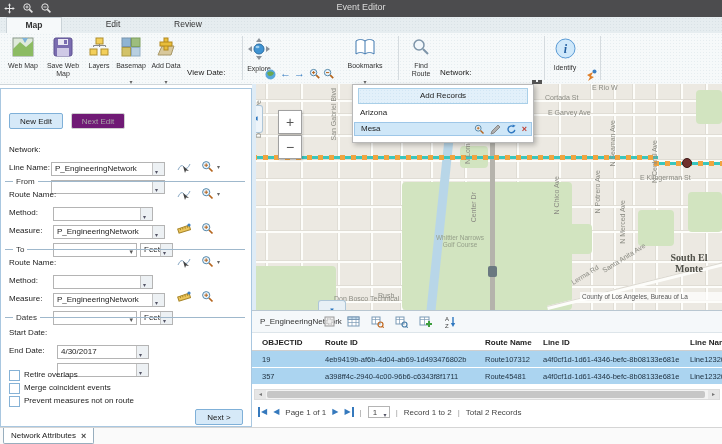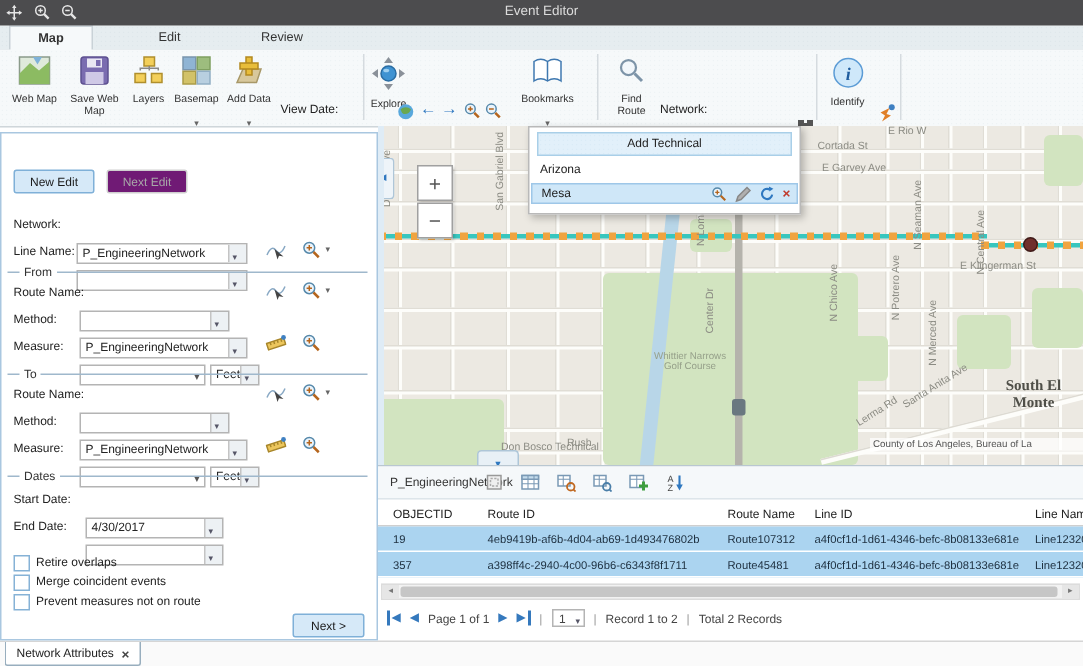--- a/index.html
+++ b/index.html
@@ -82,21 +82,21 @@
   #collapse-bottom{position:absolute;left:66px;top:216px;width:26px;height:10px;background:#e8f0f6;border:1px solid #aec6d8;border-bottom:none;border-radius:3px 3px 0 0;text-align:center;}
   #collapse-bottom::after{content:"\25BC";font-size:6px;color:#2f78c0;position:relative;top:-3px;}
   #splitter{position:absolute;left:0;top:0;bottom:0;width:4px;background:#dfecf6;}
   #attribution{position:absolute;left:328px;top:208px;width:142px;background:rgba(255,255,255,.72);font-size:6.5px;color:#555;padding:1px 2px;white-space:nowrap;}
 
   
   #tablepanel{position:absolute;left:252px;top:310px;width:470px;height:117px;background:#fff;border-top:1px solid #b9c7d1;box-sizing:border-box;z-index:5;}
   #ttoolbar{position:absolute;left:0;top:0;right:0;height:21px;background:#f5f8fa;border-bottom:1px solid #dde5ea;}
   #ttoolbar .tl{position:absolute;left:8px;top:6px;font-size:8px;color:#333;}
   #ticons{position:absolute;left:71px;top:4px;display:flex;gap:11px;align-items:center;}
-  #thead{position:absolute;left:0;top:23px;right:0;height:16px;display:flex;align-items:center;border-bottom:1px solid #cfcfcf;font-size:8px;font-weight:normal;color:#222;}
+  #thead{position:absolute;left:0;top:23px;right:0;height:16px;display:flex;align-items:center;border-bottom:1px solid #cfcfcf;font-size:8px;font-weight:bold;color:#222;}
   #tbody{position:absolute;left:0;top:40px;right:0;}
   .trow{display:flex;height:16px;background:#abd4f0;border-bottom:1px solid #fff;align-items:center;font-size:7.5px;color:#1d2f3f;}
   .cell{box-sizing:border-box;padding-left:10px;overflow:hidden;white-space:nowrap;flex:none;}
   .c0{width:63px;}.c1{width:160px;}.c2{width:58px;}.c3{width:147px;}.c4{width:55px;}
   #hscroll{position:absolute;left:2px;right:2px;top:78px;height:11px;background:#f2f2f2;border:1px solid #dcdcdc;box-sizing:border-box;}
   #hscroll .arrow{position:absolute;top:0;bottom:0;width:11px;background:#e6e6e6;font-size:6px;color:#777;text-align:center;line-height:9px;}
   #hscroll .thumb{position:absolute;left:12px;top:1px;height:7px;width:438px;background:#c6c6c6;border-radius:2px;}
   #pager{position:absolute;left:6px;top:93px;height:16px;display:flex;align-items:center;gap:6px;font-size:8px;color:#444;}
   .pgi{color:#3579bd;font-size:8px;line-height:10px;}
   .pgi.first{border-left:2px solid #3579bd;padding-left:1px;}
@@ -475,21 +475,21 @@
     <span class="cblab" style="left:23px;top:281px;">Retire overlaps</span>
     <div class="cbox" style="left:8px;top:294px;"></div>
     <span class="cblab" style="left:23px;top:294px;">Merge coincident events</span>
     <div class="cbox" style="left:8px;top:307px;"></div>
     <span class="cblab" style="left:23px;top:307px;">Prevent measures not on route</span>
 
     <div class="btn blue" style="left:194px;top:320px;width:48px;">Next &gt;</div>
   </div>
 
   <div id="bookmarkmenu">
-    <div id="bm-add">Add Technical</div>
+    <div id="bm-add">Add Records</div>
     <div class="bm-item" style="top:21px;">
       <span>Arizona</span>
     </div>
     <div class="bm-item selected" style="top:37px;">
       <span>Mesa</span>
       <span class="bm-icons">
         <svg width="11" height="11" viewBox="0 0 11 11">
             <circle cx="4.2" cy="4.2" r="2.9" fill="#eaf4fc" stroke="#5588aa"></circle>
             <path d="M6.5 6.5l3 3" stroke="#b5651d" stroke-width="1.4"></path>
             <path d="M2.8 4.2h2.8M4.2 2.8v2.8" stroke="#b5651d" stroke-width="0.9"></path>

